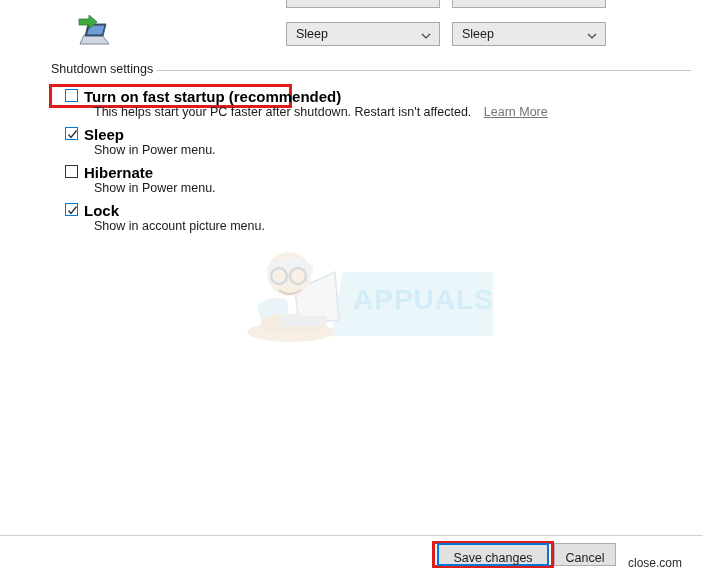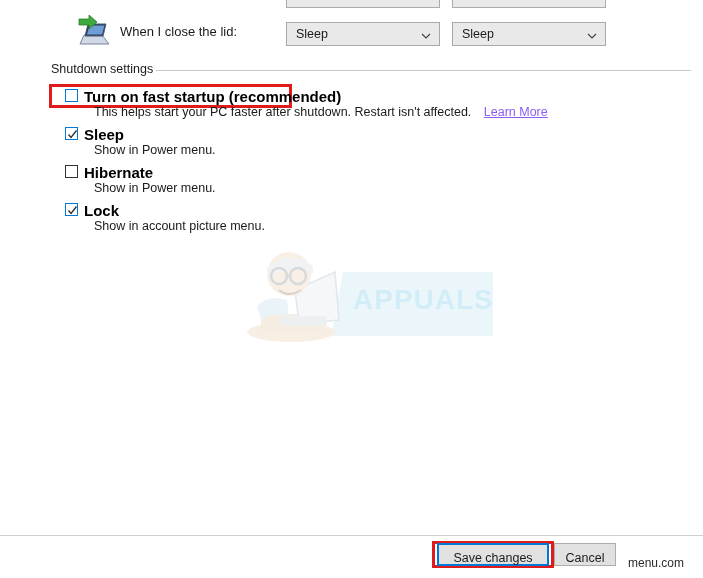--- a/index.html
+++ b/index.html
@@ -168,21 +168,21 @@
   }
   .setting .desc {
     position: absolute;
     left: 29px;
     top: 17px;
     font-size: 12.5px;
     color: #1a1a1a;
     white-space: nowrap;
   }
   .setting .desc a {
-    color: #8b5cf6;
+    color: #737373;
     text-decoration: underline;
     padding-left: 9px;
   }
 
   #setting-fast-startup { top: 88px; }
   #setting-sleep        { top: 126px; }
   #setting-hibernate    { top: 164px; }
   #setting-lock         { top: 202px; }
 
   
@@ -277,21 +277,20 @@
 
 <div class="lid-row">
   <div class="lid-icon">
     <svg width="36" height="32" viewBox="0 0 36 32">
       <polygon points="8,20 26,20 33,29 4,29" fill="#cfd8e4" stroke="#7a8699" stroke-width="1"></polygon>
       <polygon points="12,9 30,9 27,21 9,21" fill="#2b3c57" stroke="#4a5c78" stroke-width="1"></polygon>
       <polygon points="13.5,10.5 28.5,10.5 26,19.5 11,19.5" fill="#6f9ed6"></polygon>
       <path d="M3 4 L13 4 L13 0 L21 7 L13 14 L13 10 L3 10 Z" fill="#3ea93e" stroke="#2c7e2c" stroke-width="0.8"></path>
     </svg>
   </div>
-  <div class="lid-label">When I close the lid:</div>
 
   <div class="dropdown" id="dropdown-battery">
     <span class="dd-text">Sleep</span>
     <span class="dd-chevron">
       <svg width="10" height="10" viewBox="0 0 10 10">
           <polyline points="1,3 5,7 9,3" fill="none" stroke="#444" stroke-width="1.2"></polyline>
         </svg>
     </span>
   </div>
 
@@ -362,13 +361,13 @@
     <path d="M36 40 Q46 48 58 40" fill="none" stroke="#8a6a48" stroke-width="2"></path>
     <path d="M14 56 Q26 44 44 50 L46 66 Q28 62 18 70 Z" fill="#bcd9ea"></path>
   </svg>
   <div class="wm-text-main">APPUALS</div>
 </div>
 
 <div class="bottom-divider"></div>
 <div class="annot-box" id="annot-save"></div>
 <button class="btn" id="btn-save">Save changes</button>
 <button class="btn" id="btn-cancel">Cancel</button>
-<div class="site-watermark">menu.com</div>
+<div class="site-watermark">close.com</div>
 
 </body></html>

